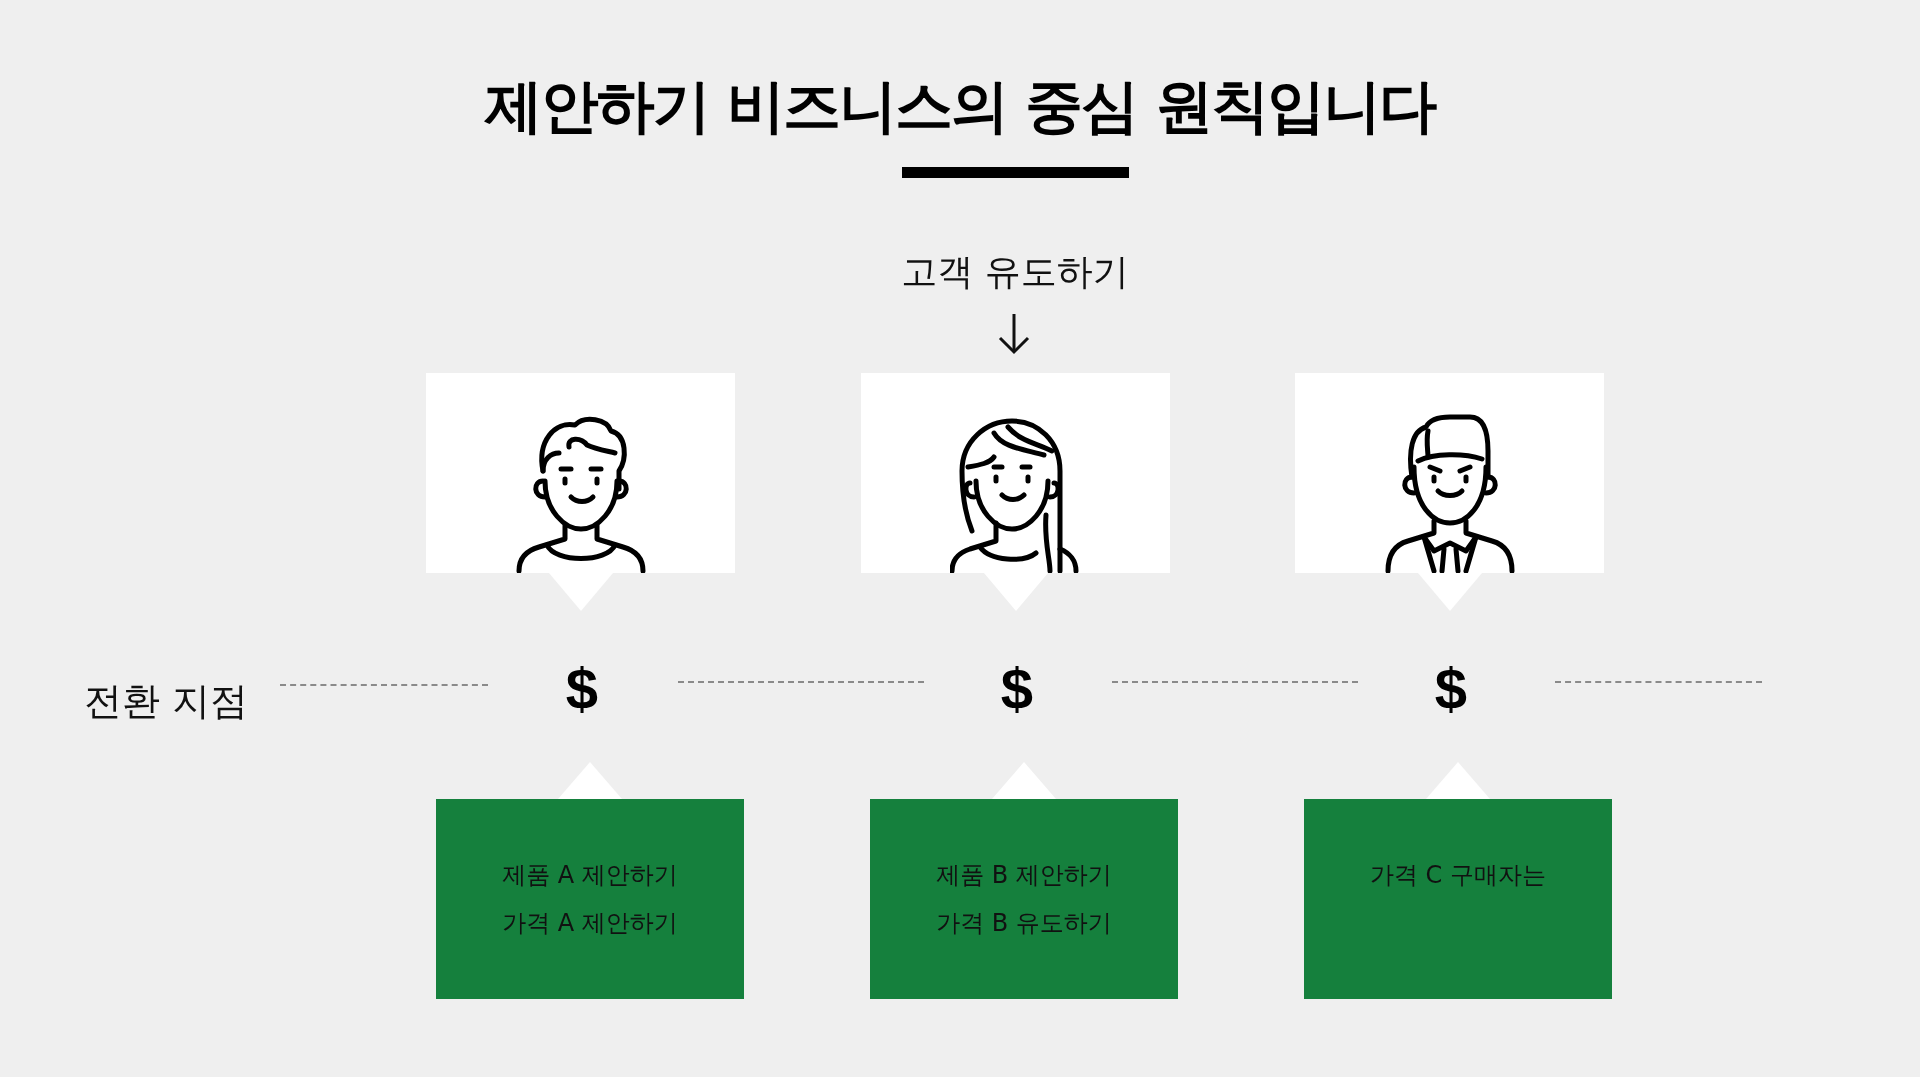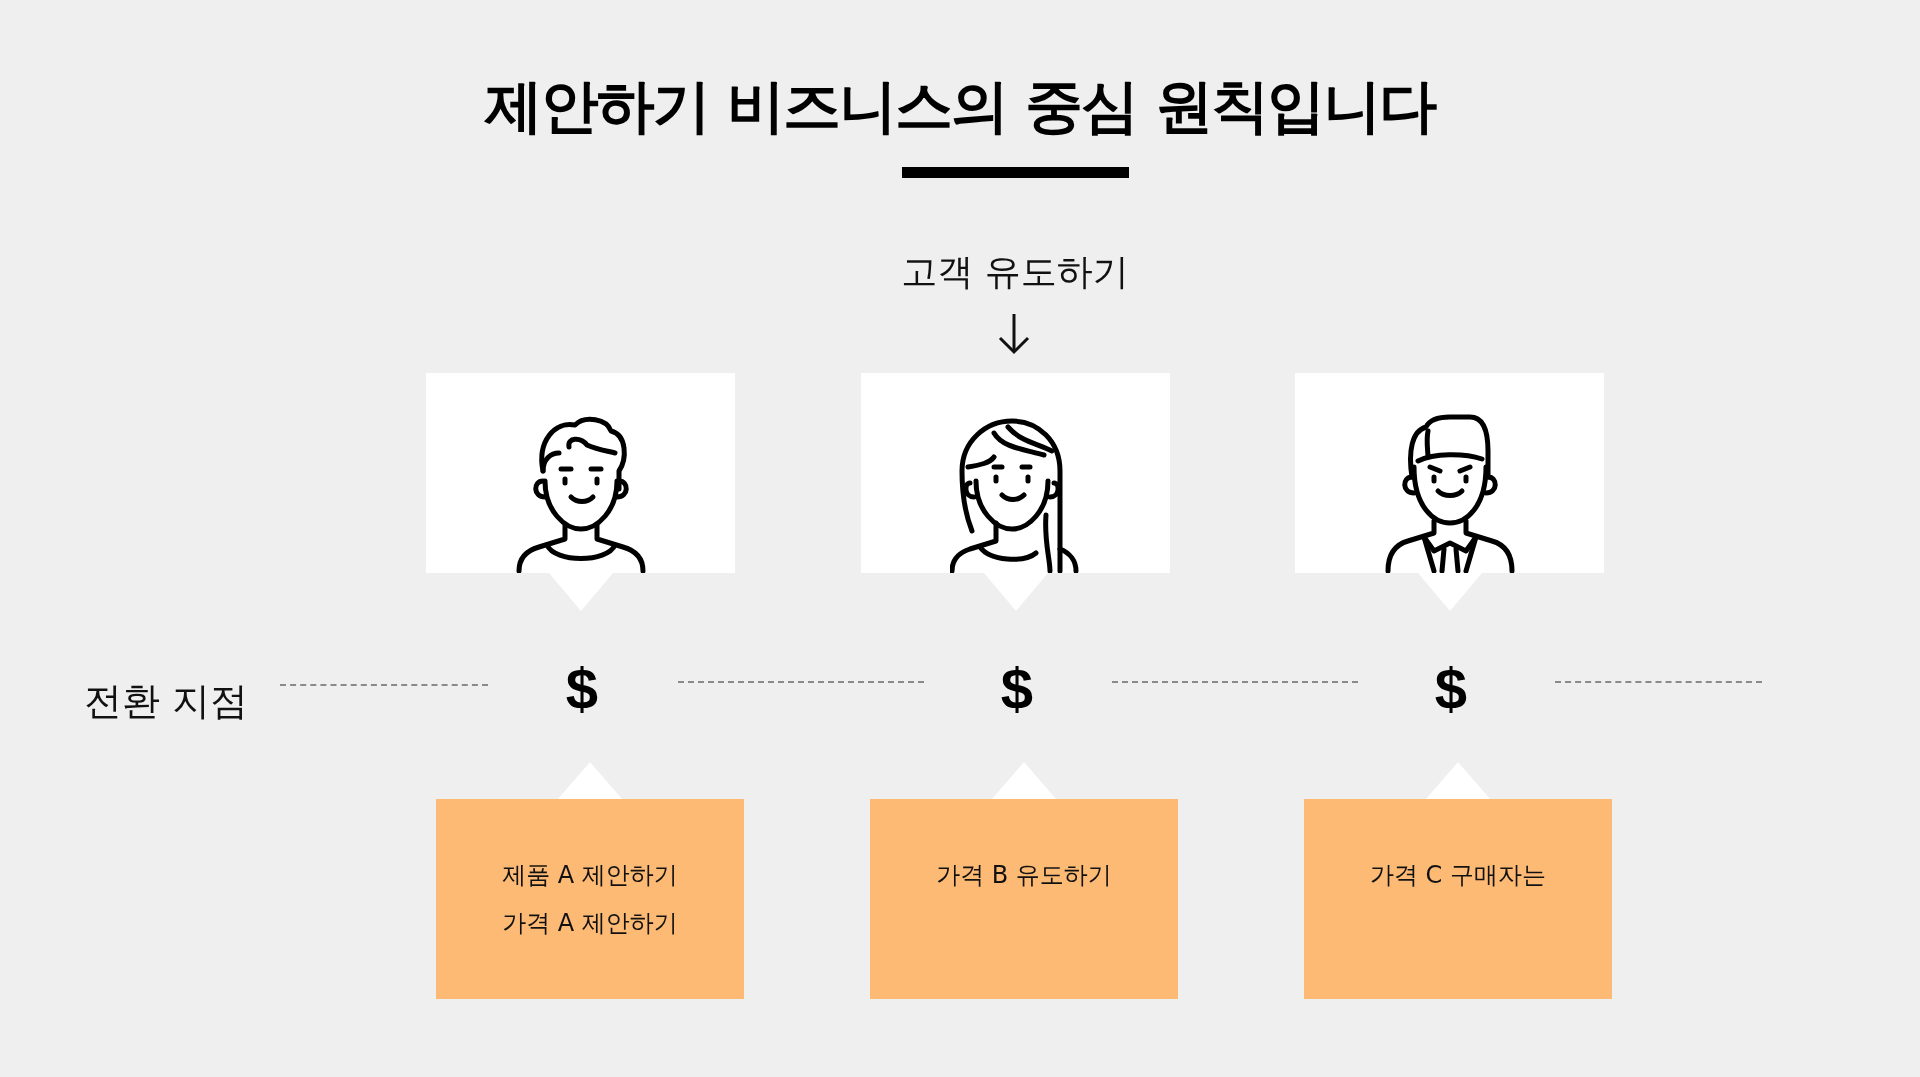--- a/index.html
+++ b/index.html
@@ -48,21 +48,21 @@
     position: absolute; height: 0;
     border-top: 2px dashed #8a8a8a;
   }
   .dollar {
     position: absolute; top: 656px; width: 60px; text-align: center;
     font-family: "Liberation Sans", sans-serif; font-weight: bold;
     font-size: 58px; line-height: 66px; color: #000;
   }
   .offer-box {
     position: absolute; top: 799px; width: 308px; height: 200px;
-    background: #fdba74;
+    background: #15803d;
   }
   .offer-box .pointer {
     position: absolute; left: 50%; top: -37px; margin-left: -32px;
     width: 0; height: 0;
     border-left: 32px solid transparent; border-right: 32px solid transparent;
     border-bottom: 37px solid #fff;
   }
   .offer-box .lines {
     position: absolute; left: 0; right: 0; top: 52px;
     text-align: center; font-size: 24px; line-height: 48px; color: #111;
@@ -159,20 +159,21 @@
 <div class="offer-box" style="left:436px">
   <div class="pointer"></div>
   <div class="lines">
     <div>제품 A 제안하기</div>
     <div>가격 A 제안하기</div>
   </div>
 </div>
 <div class="offer-box" style="left:870px">
   <div class="pointer"></div>
   <div class="lines">
+    <div>제품 B 제안하기</div>
     <div>가격 B 유도하기</div>
   </div>
 </div>
 <div class="offer-box" style="left:1304px">
   <div class="pointer"></div>
   <div class="lines">
     <div>가격 C 구매자는</div>
   </div>
 </div>
 

